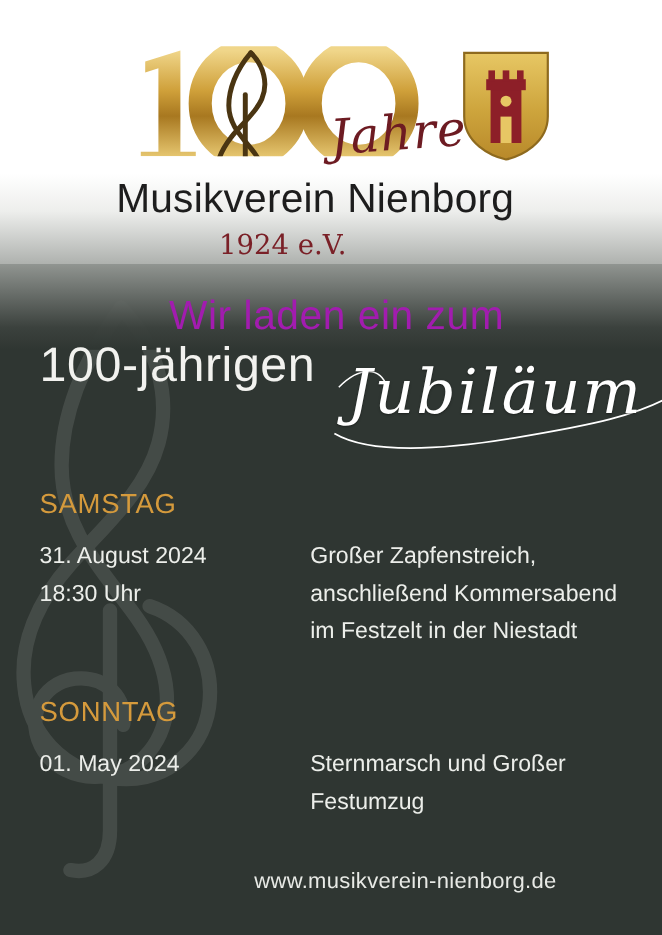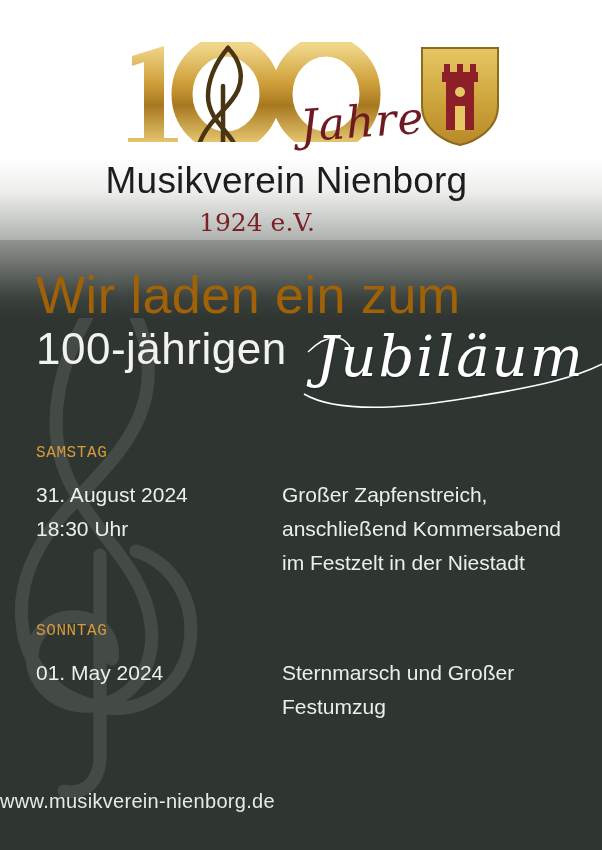--- a/index.html
+++ b/index.html
@@ -122,25 +122,26 @@
   }
   
   .invite {
     position: absolute;
     left: 36px;
     top: 266px;
     width: 540px;
     z-index: 6;
   }
   .invite-l1 {
-    font-size: 52px;
-    color: #a16207;
+    font-size: 37px;
+    color: #a21caf;
     letter-spacing: 0.5px;
     line-height: 1.12;
     white-space: nowrap;
+    text-align: center;
   }
   .invite-l2 {
     font-size: 44px;
     color: #f2f2ef;
     letter-spacing: 0.5px;
     line-height: 1.12;
     white-space: nowrap;
   }
   .jubilaeum {
     position: absolute;
@@ -164,25 +165,24 @@
   
   .schedule {
     position: absolute;
     left: 36px;
     top: 444px;
     width: 540px;
     z-index: 6;
     color: #eceeea;
   }
   .day-title {
-    font-size: 16px;
+    font-size: 25px;
     color: #d59a3c;
     letter-spacing: 0.6px;
     margin-bottom: 12px;
-    font-family: Liberation Mono, monospace;
   }
   .day-row {
     display: flex;
     align-items: flex-start;
     margin-top: 16px;
   }
   .day-left {
     width: 246px;
     flex: 0 0 246px;
     font-size: 21px;
@@ -195,21 +195,21 @@
     line-height: 1.62;
     color: #eceeea;
   }
   .block-2 { margin-top: 42px; }
   
   .footer {
     position: absolute;
     left: 0;
     top: 790px;
     width: 506px;
-    text-align: left;
+    text-align: right;
     font-size: 20px;
     color: #e8eae6;
     letter-spacing: 0.3px;
     z-index: 6;
   }
 </style>
 </head>
 <body>
 
 <div class="poster">

